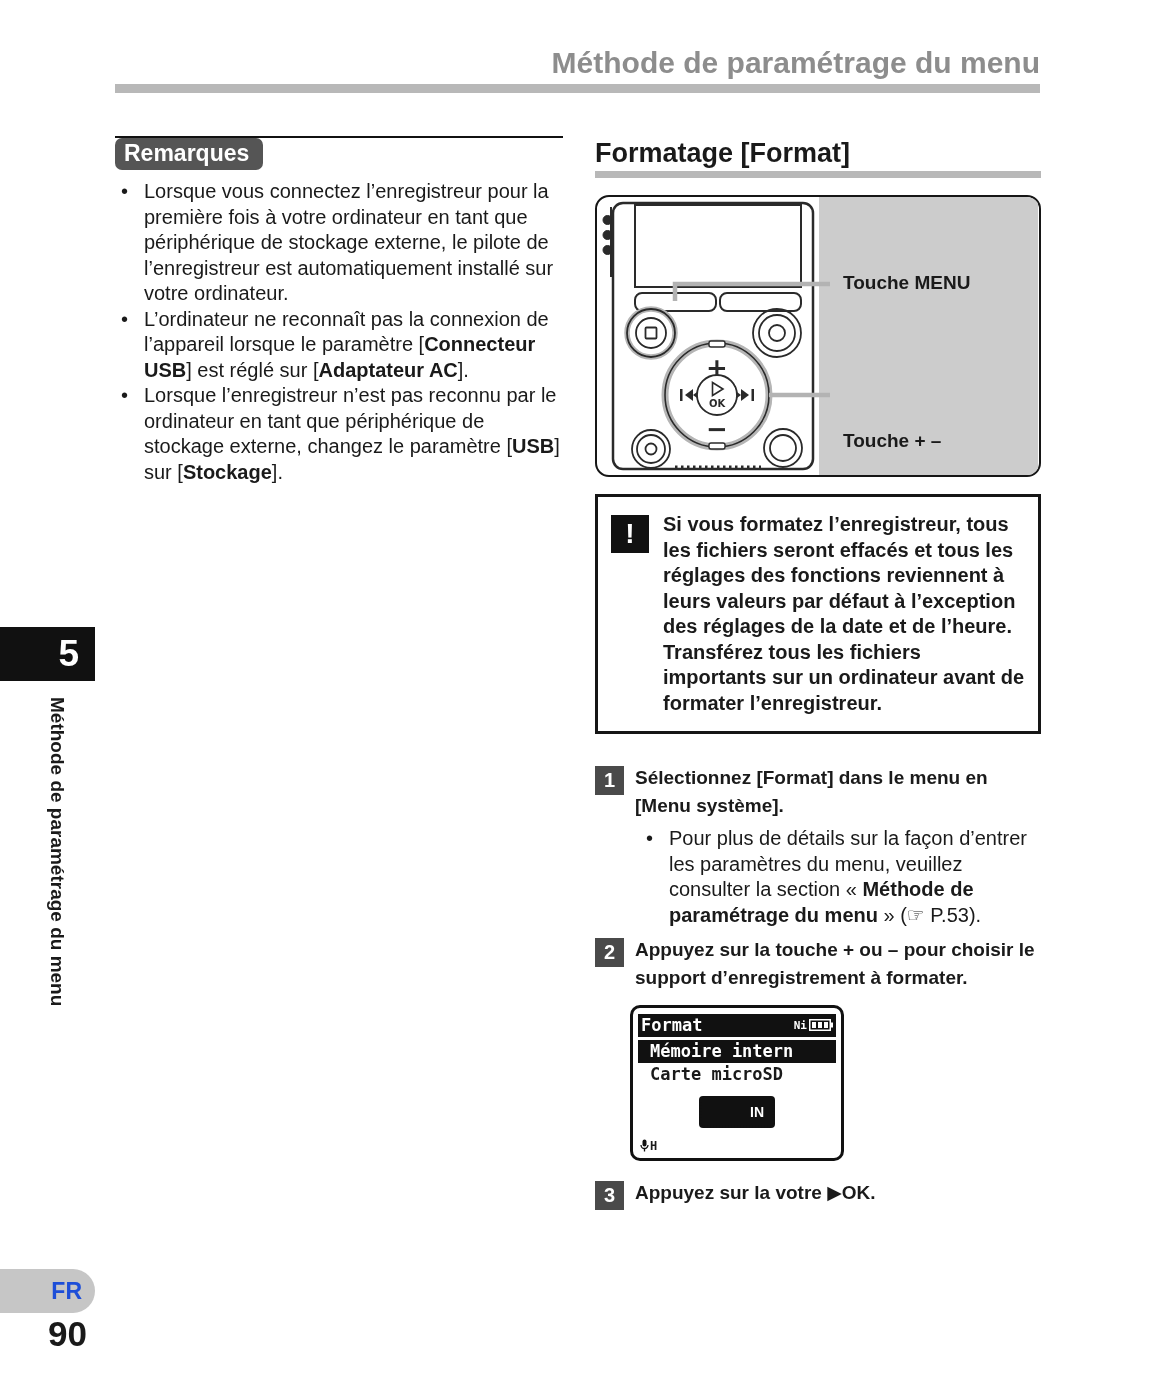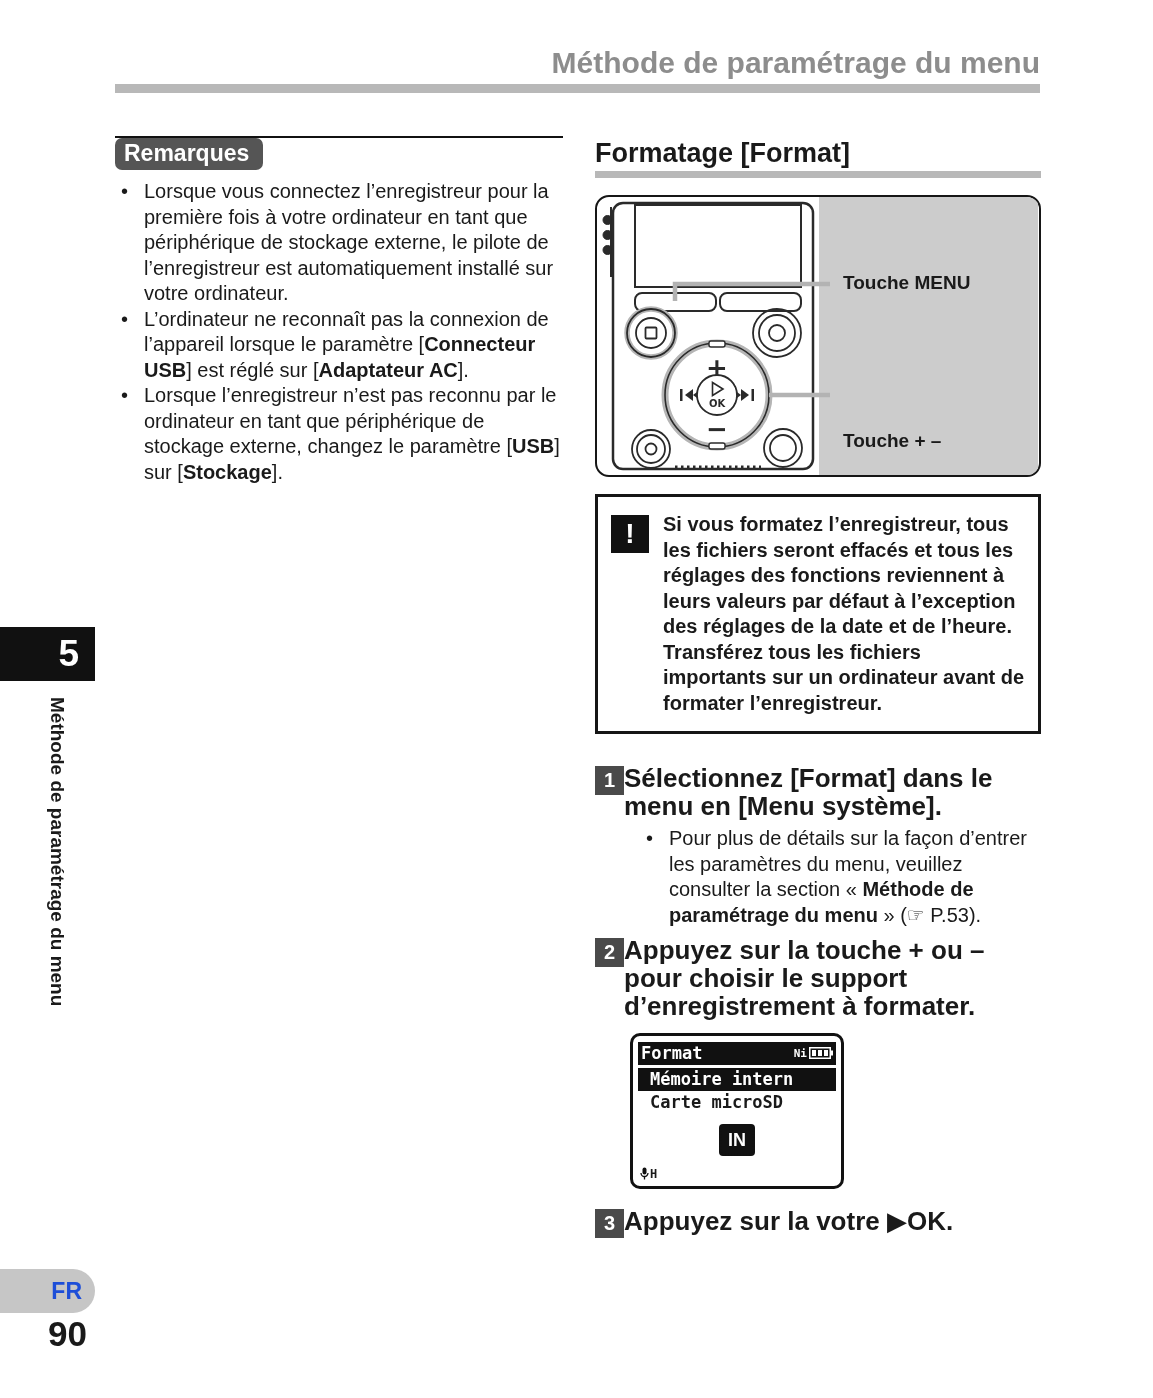--- a/index.html
+++ b/index.html
@@ -38,36 +38,36 @@
   .warning{display:flex;margin-top:17px;border:3px solid #161616;padding:15px 12px 15px 13px;}
   .warning-icon{flex:none;width:38px;height:38px;background:#111;color:#fff;font-weight:bold;font-size:28px;
     display:flex;align-items:center;justify-content:center;margin-top:3px;}
   .warning-text{margin-left:14px;font-weight:bold;font-size:20px;line-height:25.5px;}
 
   
   .step{display:flex;align-items:flex-start;}
   .step1{margin-top:30px;} .step2{margin-top:8px;} .step3{margin-top:18px;}
   .step-num{flex:none;width:29px;height:29px;background:#4a4a4a;color:#fff;font-weight:bold;font-size:20px;
     display:flex;align-items:center;justify-content:center;margin-top:2px;}
-  .step-title{font-weight:bold;font-size:26px;line-height:28px;}
+  .step-title{margin-left:11px;font-weight:bold;font-size:19px;line-height:28px;}
   .step-note{position:relative;margin:6px 0 0 39px;padding-left:35px;font-size:20px;line-height:25.5px;}
   .step-note::before{content:"•";position:absolute;left:12px;top:0;}
 
   
   .lcd{width:198px;margin:13px 0 0 35px;border:3px solid #111;border-radius:10px;background:#fff;padding:6px 5px 4px 5px;
     font-family:"DejaVu Sans Mono",monospace;font-weight:bold;}
   .lcd-title{background:#111;color:#fff;font-size:17px;display:flex;align-items:center;justify-content:space-between;
     padding:1px 3px 2px 3px;}
   .lcd-batt{display:flex;align-items:center;gap:2px;}
   .lcd-batt-label{font-size:11px;}
   .lcd-row{font-size:17px;padding:1px 18px 2px 12px;white-space:pre;}
   .lcd-row.selected{background:#111;color:#fff;margin-top:3px;}
   .lcd-mid{height:52px;display:flex;align-items:center;justify-content:center;}
   .lcd-in-badge{background:#111;color:#fff;border:3px dotted #111;border-radius:4px;width:30px;height:26px;
-    display:flex;align-items:center;justify-content:center;font-size:18px;font-family:"Liberation Sans",sans-serif;font-weight:bold;}
+    display:flex;align-items:center;justify-content:center;font-size:14px;font-family:"Liberation Sans",sans-serif;font-weight:bold;padding-left:40px;}
   .lcd-bottom{display:flex;align-items:center;height:16px;gap:1px;padding-left:2px;}
   .lcd-mic-label{font-size:12px;}
 
   
   .chapter-tab{position:absolute;left:0;top:627px;width:95px;height:54px;background:#111;color:#fff;
     font-size:37px;font-weight:bold;display:flex;align-items:center;justify-content:flex-end;padding-right:16px;box-sizing:border-box;}
   .side-title{position:absolute;left:46px;top:697px;writing-mode:vertical-rl;font-weight:bold;font-size:19px;white-space:pre;}
   .fr-badge{position:absolute;left:0;top:1269px;width:95px;height:44px;background:#c6c6c6;border-radius:0 22px 22px 0;
     color:#1d4ed8;font-weight:bold;font-size:23px;display:flex;align-items:center;justify-content:flex-end;padding-right:13px;box-sizing:border-box;}
   .page-number{position:absolute;left:48px;top:1314px;font-size:35px;font-weight:bold;}

